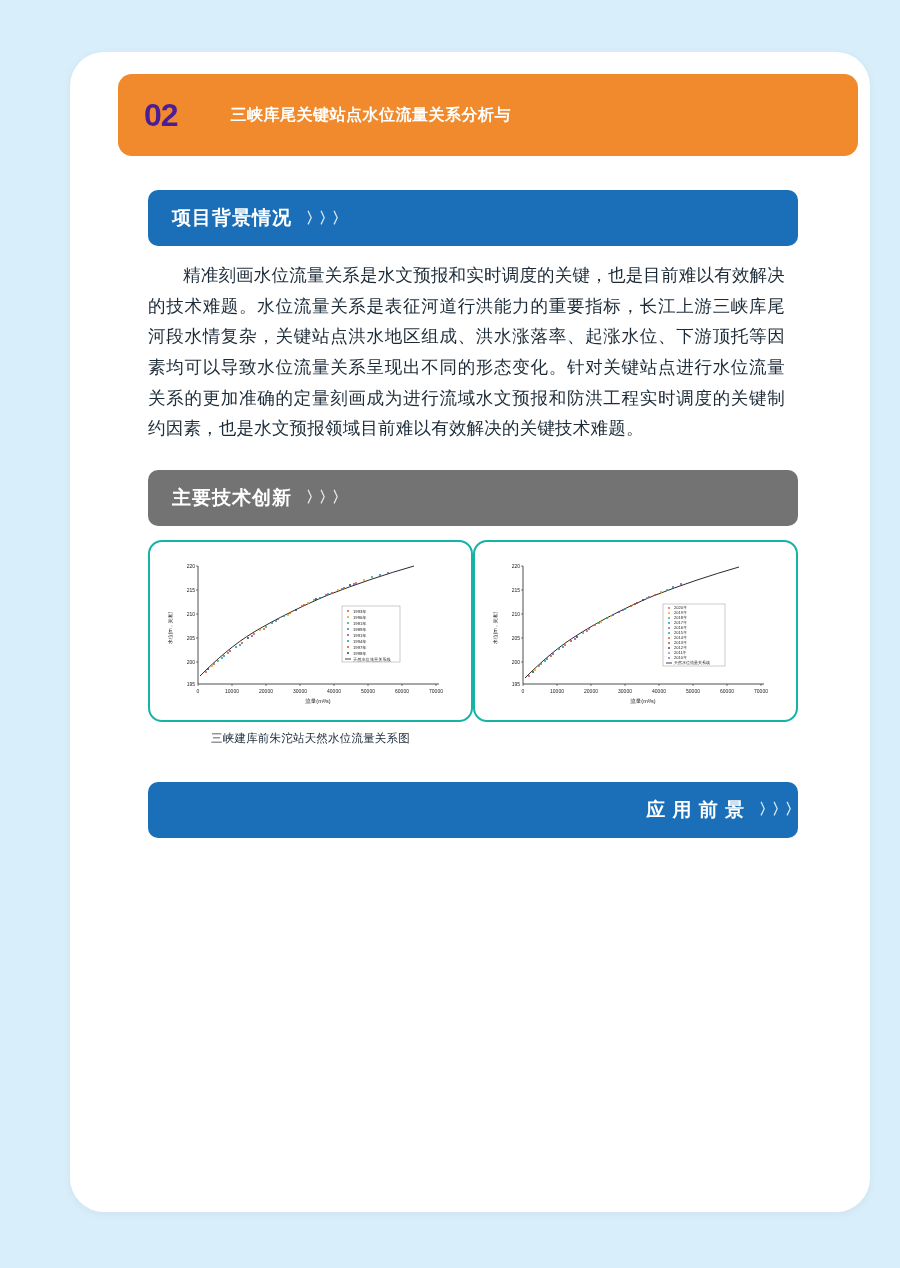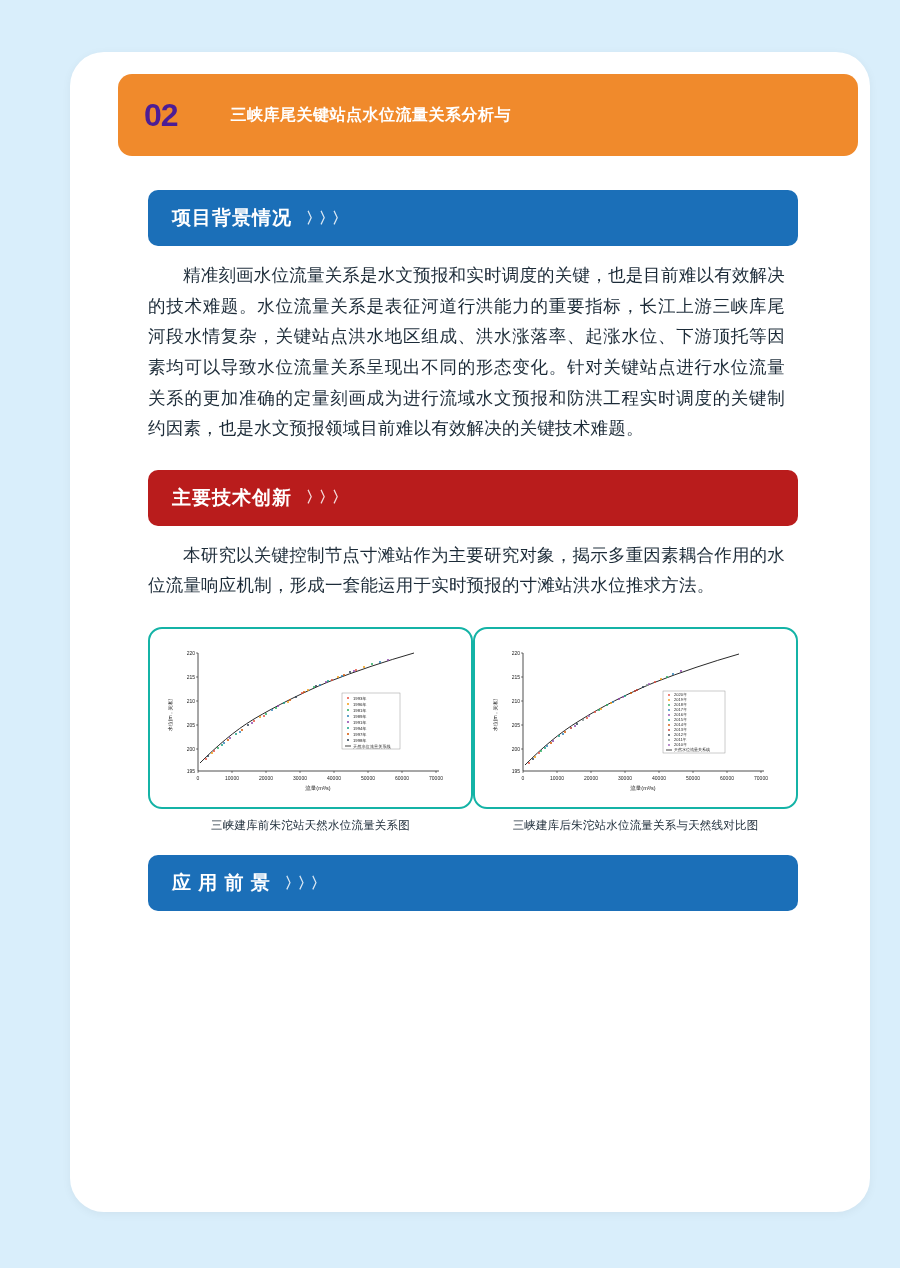--- a/index.html
+++ b/index.html
@@ -79,21 +79,21 @@
   .sec-head .chev {
     margin-left: 14px;
     display: flex;
     align-items: center;
     color: rgba(255,255,255,0.85);
     font-size: 15px;
     letter-spacing: -2px;
     font-weight: bold;
   }
   .sec-head.blue { background: #1b6fb8; }
-  .sec-head.teal { background: #b91c1c; }
+  .sec-head.teal { background: #737373; }
   .sec-head.blue2 { background: #1b6fb8; }
   .para {
     font-size: 17.5px;
     line-height: 1.75;
     color: #1c2b38;
     text-align: justify;
     text-indent: 2em;
     margin: 0 13px 26px 0;
     letter-spacing: 0.2px;
   }
@@ -141,21 +141,20 @@
     <div class="sec-head blue">
       <span class="label">项目背景情况</span>
       <span class="chev">〉〉〉</span>
     </div>
     <p class="para">精准刻画水位流量关系是水文预报和实时调度的关键，也是目前难以有效解决的技术难题。水位流量关系是表征河道行洪能力的重要指标，长江上游三峡库尾河段水情复杂，关键站点洪水地区组成、洪水涨落率、起涨水位、下游顶托等因素均可以导致水位流量关系呈现出不同的形态变化。针对关键站点进行水位流量关系的更加准确的定量刻画成为进行流域水文预报和防洪工程实时调度的关键制约因素，也是水文预报领域目前难以有效解决的关键技术难题。</p>
 
     <div class="sec-head teal">
       <span class="label">主要技术创新</span>
       <span class="chev">〉〉〉</span>
     </div>
-    <p class="para">本研究以关键控制节点寸滩站作为主要研究对象，揭示多重因素耦合作用的水位流量响应机制，形成一套能运用于实时预报的寸滩站洪水位推求方法。</p>
 
     <div class="figs">
 
       <div class="fig">
         <div class="fig-box">
           <svg class="plot" width="296" height="168" viewBox="0 0 296 168">
             <rect x="0" y="0" width="296" height="168" fill="#ffffff"></rect>
 
             <line x1="42" y1="18" x2="42" y2="136" stroke="#222" stroke-width="0.8"></line>
             <line x1="42" y1="136" x2="283" y2="136" stroke="#222" stroke-width="0.8"></line>
@@ -373,24 +372,23 @@
                 <text x="193" y="101.3">2012年</text>
               <circle cx="188" cy="105" r="0.9" fill="#7f8c8d"></circle>
                 <text x="193" y="106.3">2011年</text>
               <circle cx="188" cy="110" r="0.9" fill="#9b59b6"></circle>
                 <text x="193" y="111.3">2010年</text>
               <line x1="185" y1="115" x2="191" y2="115" stroke="#111" stroke-width="0.8"></line>
                 <text x="193" y="116.3">天然水位流量关系线</text>
             </g>
           </svg>
         </div>
-        <div class="fig-cap">三峡建库后朱沱站水位流量关系与天然线对比图</div>
       </div>
 
     </div>
 
-    <div class="sec-head blue2" style="margin-top:22px;">
+    <div class="sec-head blue2" style="margin-top:36px;justify-content:flex-end;">
       <span class="label">应 用 前 景</span>
       <span class="chev">〉〉〉</span>
     </div>
 
   </div>
 </div>
 
 </body></html>

